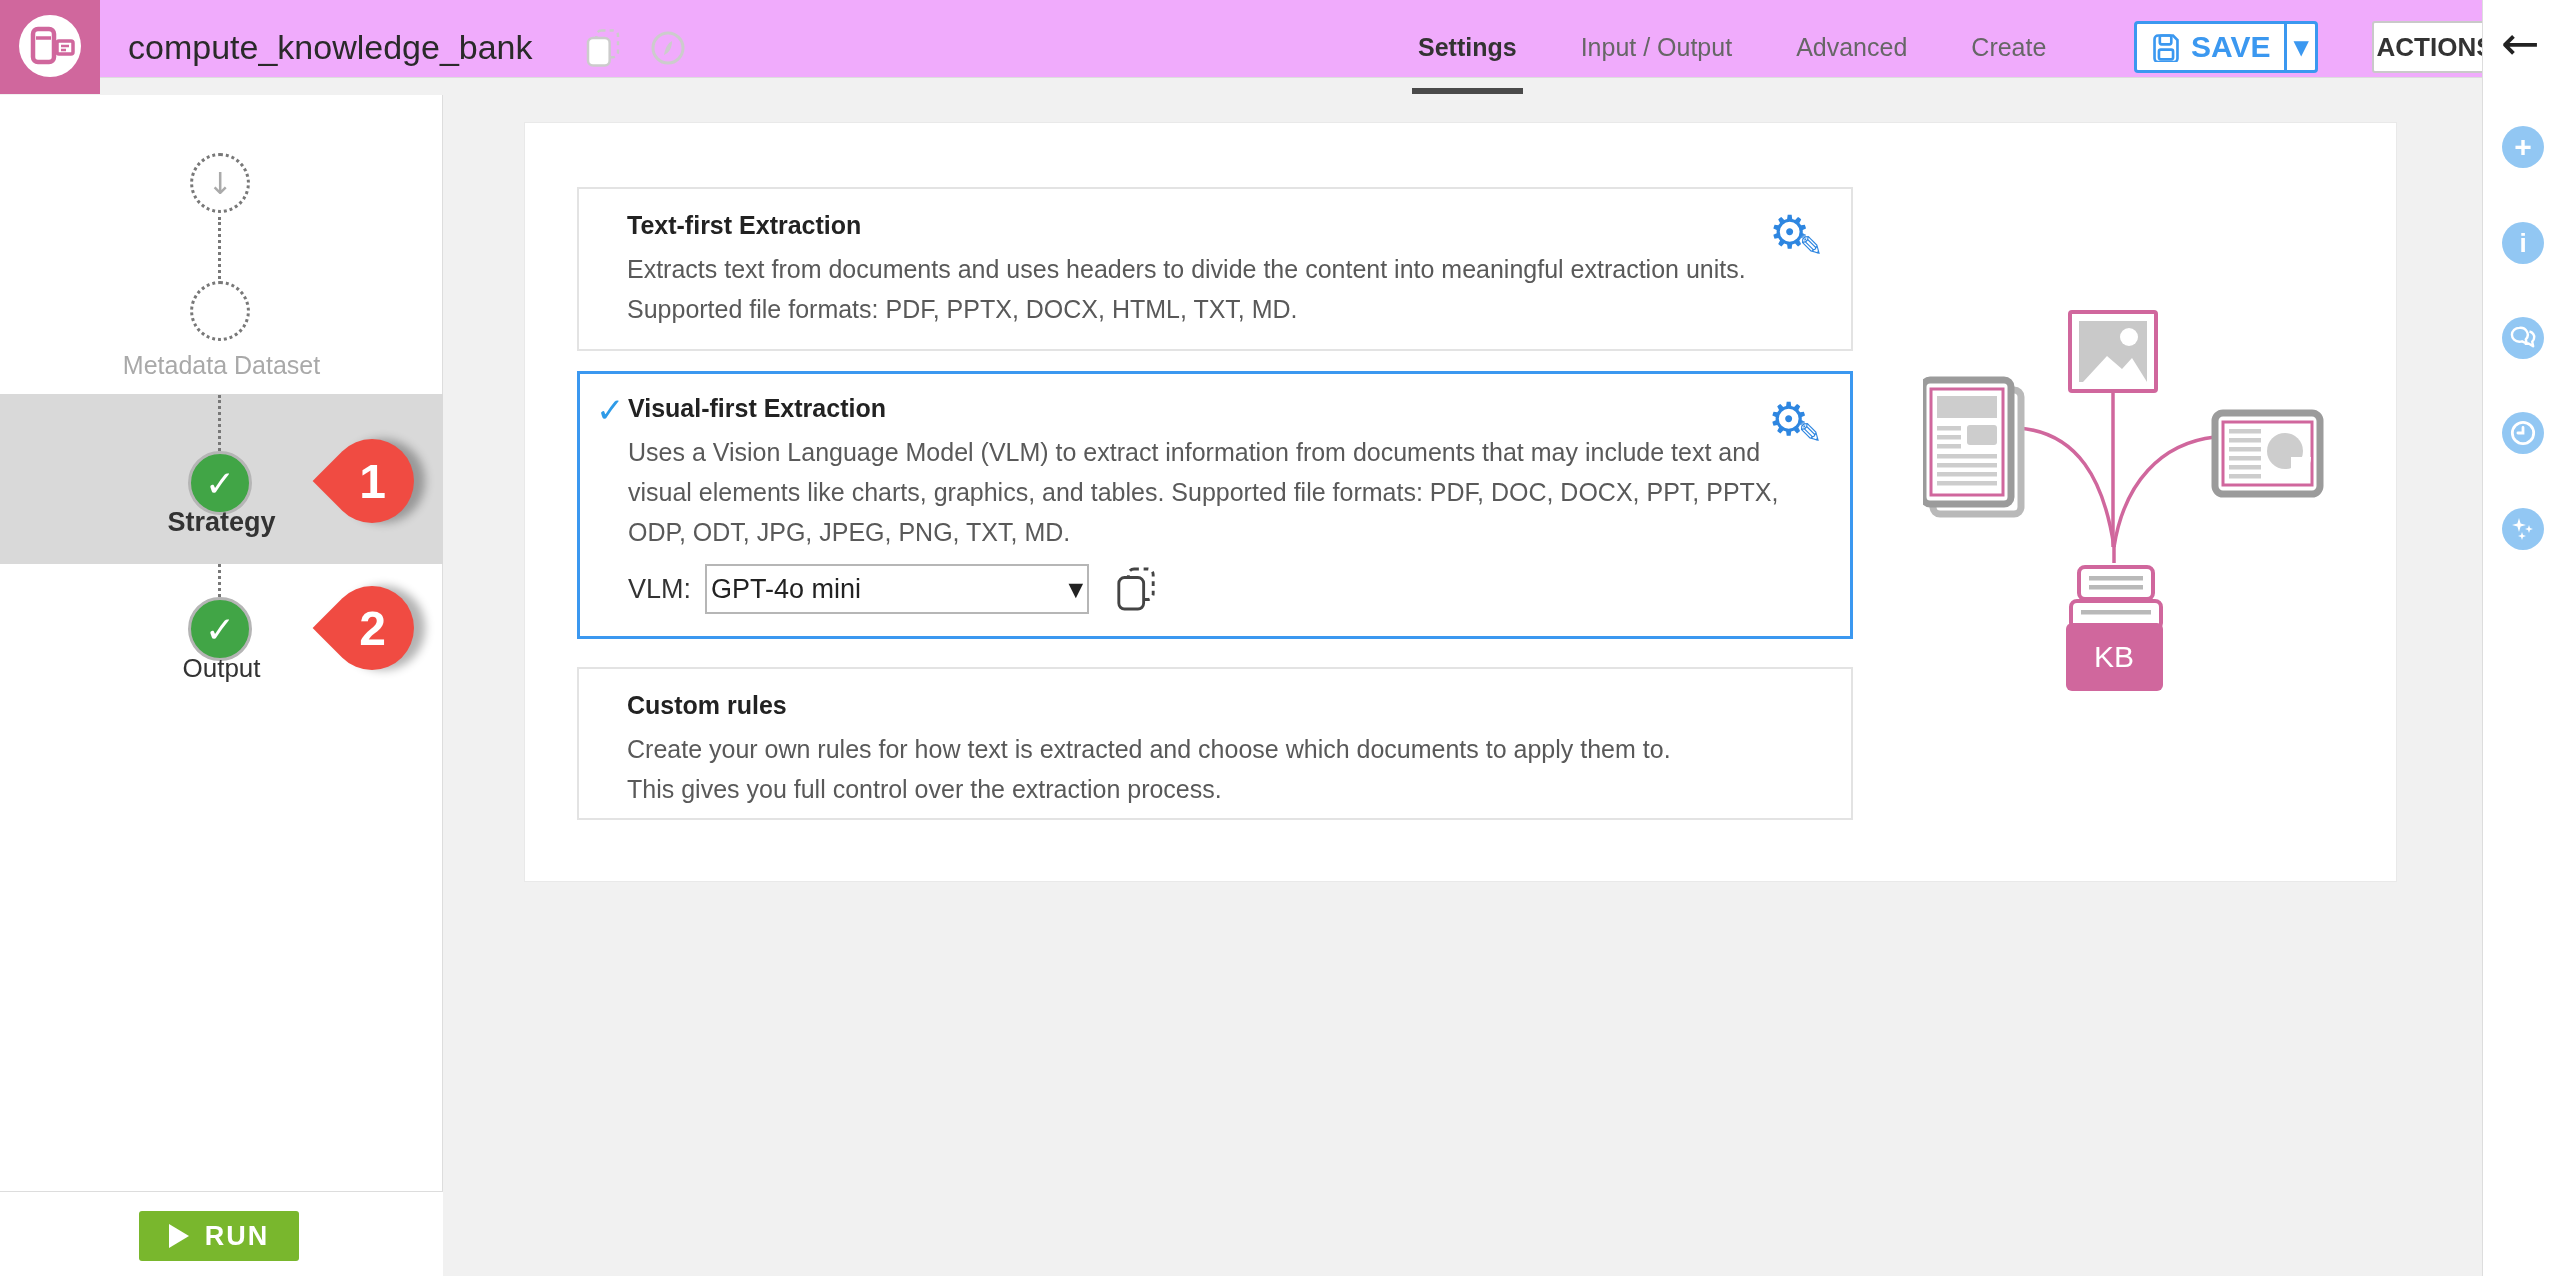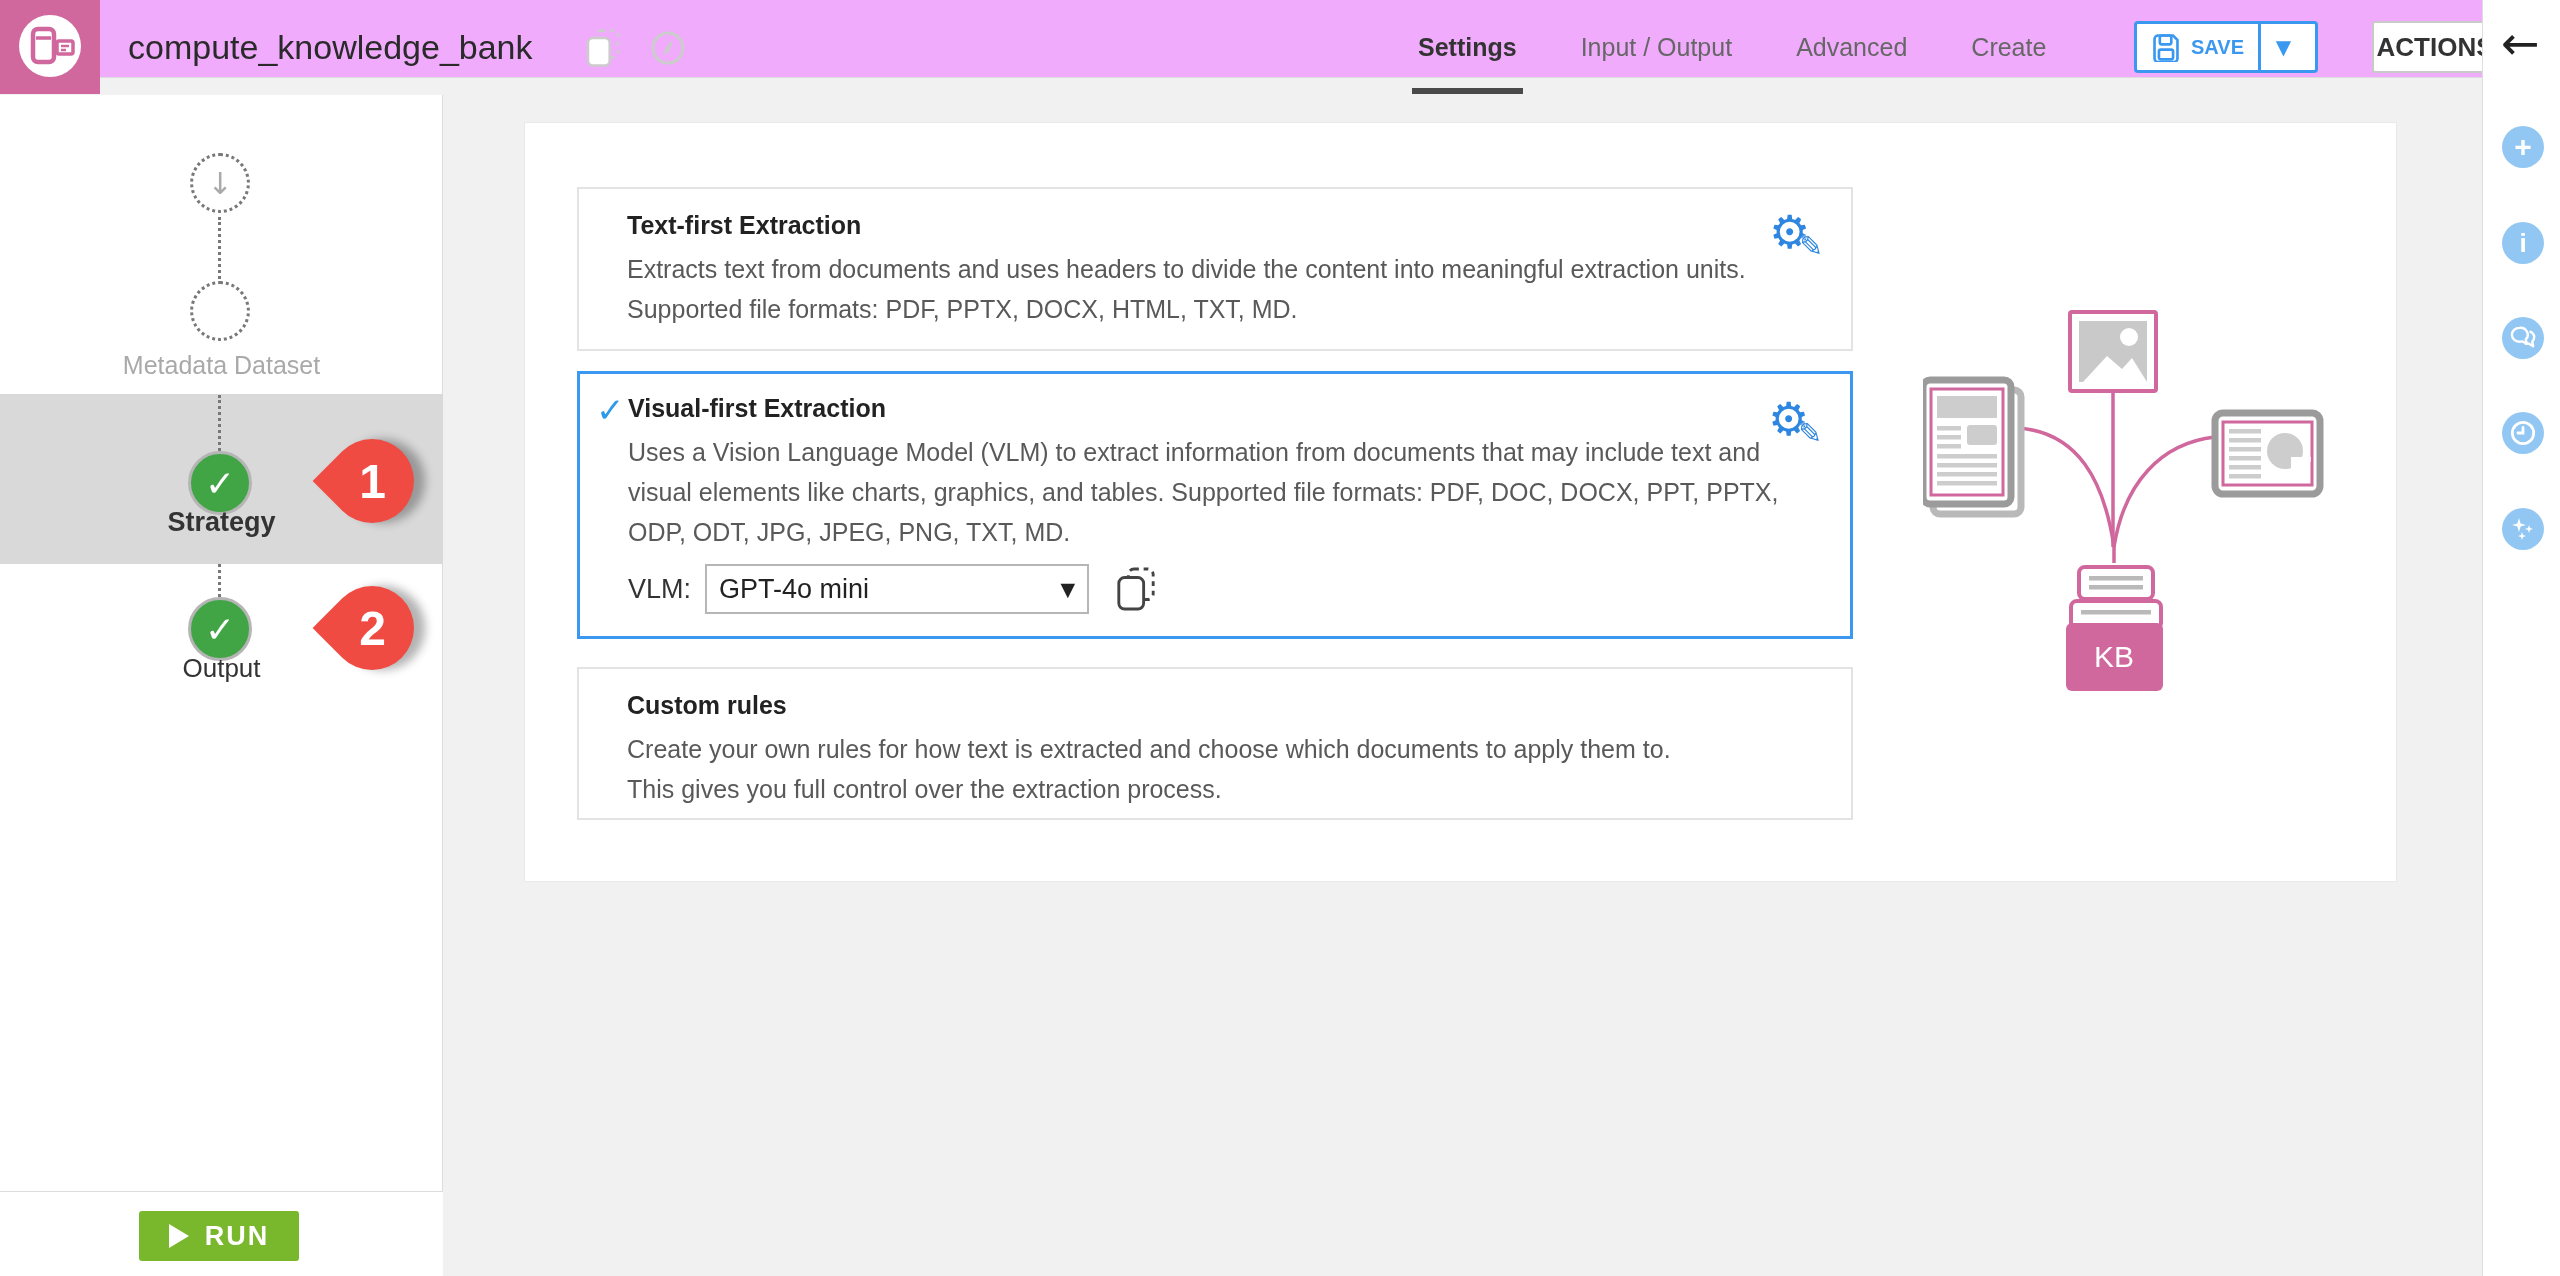--- a/index.html
+++ b/index.html
@@ -10,21 +10,21 @@
   .header { position:absolute; left:0; top:0; width:2482px; height:78px; background:#f0abfc; border-bottom:1px solid #ddd; z-index:5; }
   .logo { position:absolute; left:0; top:0; width:100px; height:94px; background:#d0679d; }
   .app-title { position:absolute; left:128px; top:0; height:94px; line-height:94px; font-size:34px; font-weight:500; color:#2a2a2a; }
   .title-icons { position:absolute; left:584px; top:28px; display:flex; gap:28px; align-items:center; }
   .tabs { position:absolute; left:1418px; top:0; height:94px; display:flex; gap:64px; }
   .tab { position:relative; height:94px; display:flex; align-items:center; font-size:25px; color:#666; cursor:pointer; }
   .tab.active { color:#333; font-weight:700; }
   .tab.active::after { content:""; position:absolute; left:-6px; right:-6px; bottom:0; height:6px; background:#4a4a4a; }
   .save-btn { position:absolute; left:2134px; top:21px; width:184px; height:52px; border:3px solid #3b98f0; border-radius:4px; background:#fff; display:flex; align-items:stretch; cursor:pointer; }
   .save-main { display:flex; align-items:center; gap:10px; padding:0 14px; }
-  .save-label { font-size:20px; font-weight:700; color:#3b98f0; }
+  .save-label { font-size:30px; font-weight:700; color:#3b98f0; }
   .save-caret { width:48px; display:flex; align-items:center; justify-content:center; border-left:3px solid #3b98f0; color:#3b98f0; font-size:20px; }
   .actions-btn { position:absolute; left:2332px; top:21px; width:126px; height:52px; border:2px solid #c9c9c9; border-radius:3px; background:#fff; font-size:26px; font-weight:700; color:#333; display:flex; align-items:center; justify-content:center; cursor:pointer;margin-left:40px; }
 
   
   .rail { position:absolute; left:2482px; top:0; width:78px; height:1276px; background:#fff; border-left:1px solid #ddd; z-index:6; }
   .back-arrow { position:absolute; left:18px; top:16px; font-size:46px; color:#222; font-family:"DejaVu Sans", sans-serif; cursor:pointer; }
   .rail-btn { position:absolute; left:19px; width:42px; height:42px; border-radius:50%; background:#92c7f3; color:#fff; display:flex; align-items:center; justify-content:center; cursor:pointer; }
   .rail-btn .glyph { font-size:30px; font-weight:700; line-height:1; }
 
   
@@ -47,21 +47,21 @@
   .card { position:absolute; left:52px; width:1276px; background:#fff; border:2px solid #e3e3e3; padding:20px 48px; cursor:pointer; }
   .card.selected { border:3px solid #3b98f0; }
   .card-title { font-size:25px; font-weight:700; color:#222; line-height:32px; margin-bottom:8px; }
   .card-desc { font-size:25px; color:#595959; line-height:40px; }
   .card-check { position:absolute; left:16px; top:16px; font-size:34px; font-weight:700; color:#2e9be8; font-family:"DejaVu Sans", sans-serif; }
   .gear-btn { position:absolute; right:30px; top:22px; width:52px; height:52px; cursor:pointer; }
   .gear-btn .gear { position:absolute; left:0; top:-6px; font-size:46px; color:#2e86e0; font-family:"DejaVu Sans", sans-serif; }
   .gear-btn .pencil { position:absolute; right:-2px; bottom:0px; font-size:28px; color:#2e86e0; font-family:"DejaVu Sans", sans-serif; text-shadow:0 0 3px #fff, 0 0 3px #fff; }
   .vlm-row { display:flex; align-items:center; margin-top:12px; }
   .vlm-label { font-size:27px; color:#333; margin-right:14px; }
-  .select { width:384px; height:50px; border:2px solid #b6b6b6; background:#fff; display:flex; align-items:center; padding:0 12px; font-size:27px; color:#222; cursor:pointer; }
+  .select { width:384px; height:50px; border:2px solid #b6b6b6; background:#fff; display:flex; align-items:center; padding:0 4px; font-size:27px; color:#222; cursor:pointer; }
   .select .caret { margin-left:auto; font-size:19px; color:#222; font-family:"DejaVu Sans", sans-serif; }
   .copy-btn { margin-left:26px; cursor:pointer; display:flex; }
   .illus { position:absolute; left:1398px; top:172px; }
 </style>
 </head>
 <body>
 
 <div id="root">
 
   <div class="header">

